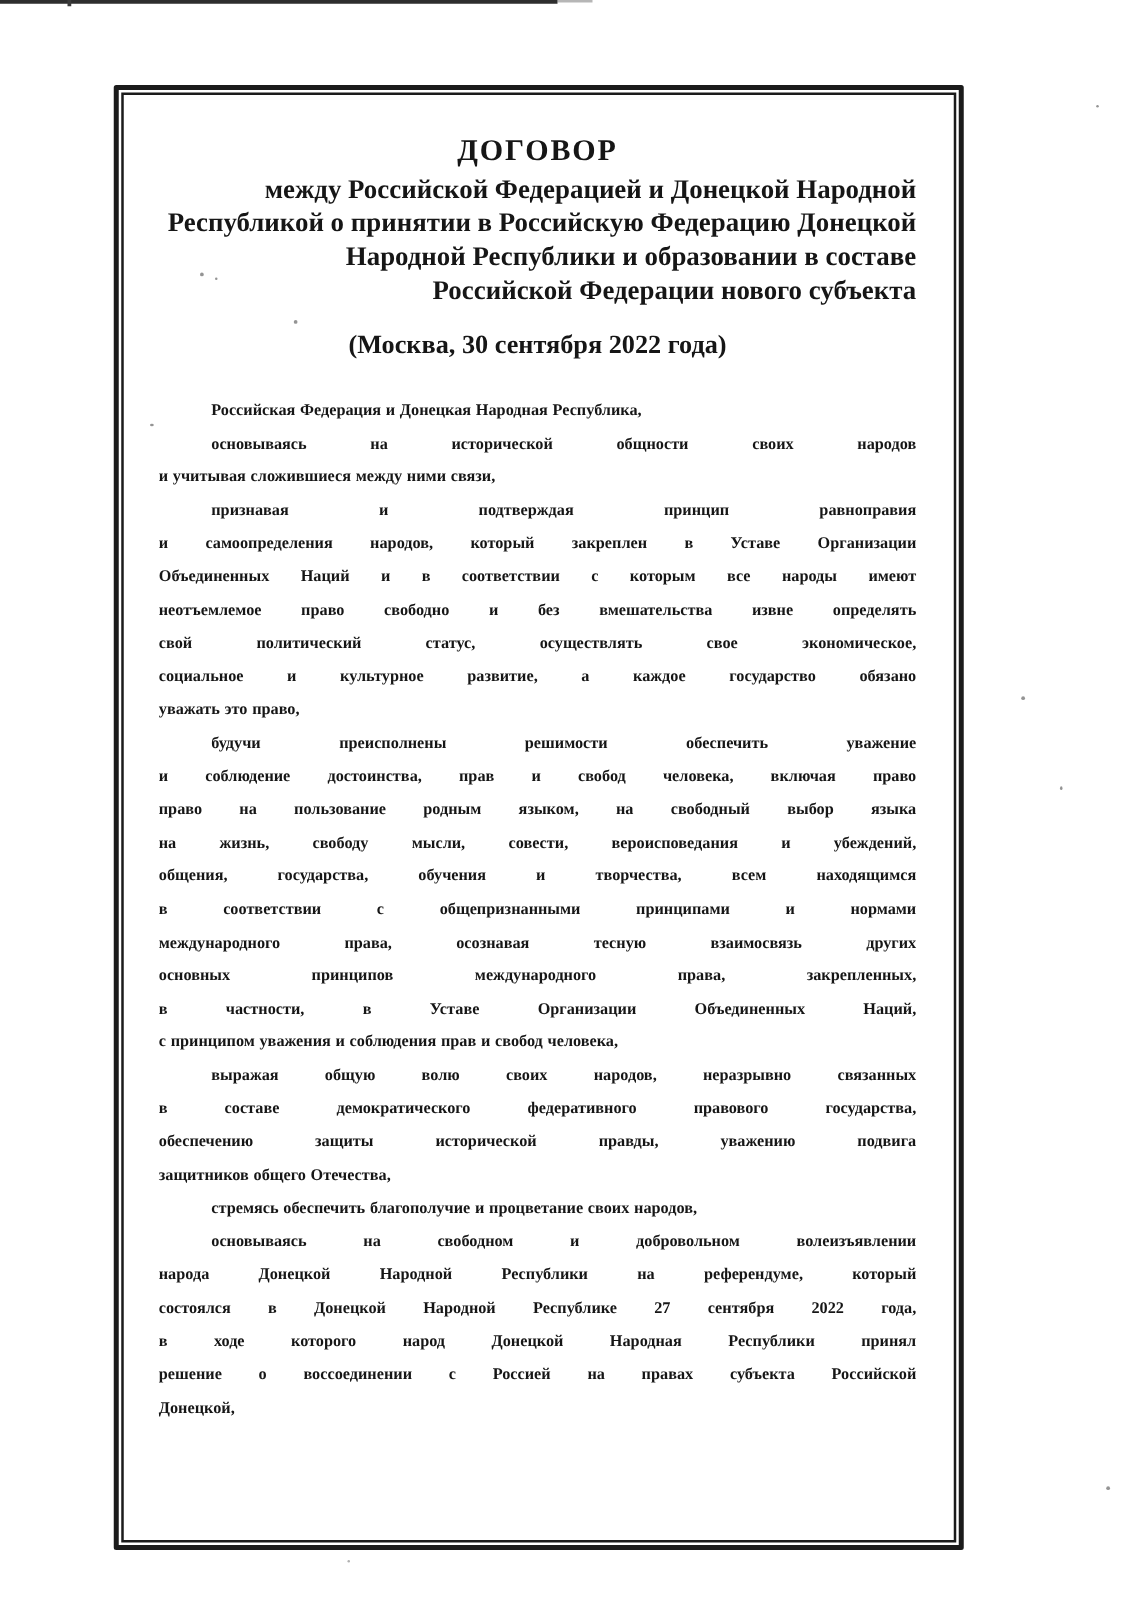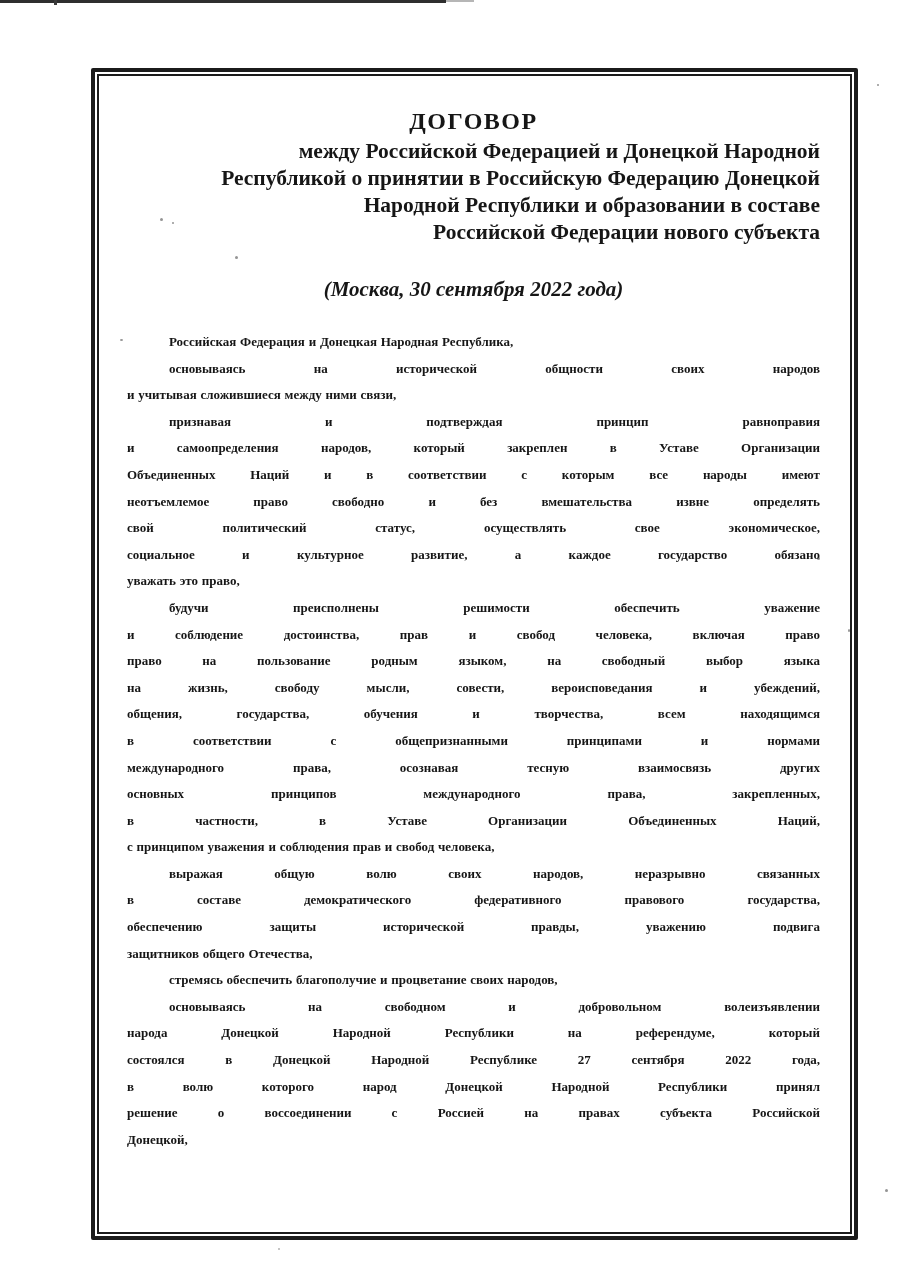--- a/index.html
+++ b/index.html
@@ -11,36 +11,36 @@
     font-family:"Liberation Serif","DejaVu Serif",serif;
     overflow:hidden;
   }
   
   .top-edge-line { position:absolute; left:0; top:0; width:446px; height:3px; background:#2e2e2e; }
   .top-edge-tail { position:absolute; left:446px; top:0; width:28px; height:2px; background:#2e2e2e; opacity:.35; }
   .top-edge-tick { position:absolute; left:54px; top:0; width:3px; height:5px; background:#3a3a3a; }
 
   
   .frame {
-    position:absolute; left:91px; top:68px; width:767px; height:1172px;
+    position:absolute; left:91px; top:68px; width:680px; height:1172px;
     border:4px solid #1b1b1b; border-radius:2px;
   }
   .frame-inner-line {
     position:absolute; inset:2px; border:2px solid #1b1b1b; pointer-events:none;
   }
 
   .content { position:absolute; inset:4px; padding:30px 30px 0 28px; }
 
   .doc-title {
     text-align:center; font-weight:bold; font-size:24px; line-height:30px;
     letter-spacing:1.5px;
   }
   .doc-subtitle { margin-top:2px; text-align:right; font-weight:bold; font-size:21.5px; }
   .doc-subtitle .s-line { line-height:27px; }
-  .place-date { margin-top:30px; text-align:center; font-weight:bold; font-size:21px; line-height:27px;font-style:italic; }
+  .place-date { margin-top:16px; text-align:center; font-weight:bold; font-size:21px; line-height:27px; }
 
   .doc-body { margin-top:26px; font-size:13px; font-weight:bold; }
   .doc-body .line {
     line-height:26.6px;
     text-align:justify;
     text-align-last:justify;
     word-spacing:.04em;
   }
   .doc-body .line.first { padding-left:42px; }
   .doc-body .line.last { text-align:left; text-align-last:left; }
@@ -105,21 +105,21 @@
           <div class="line">обеспечению защиты исторической правды, уважению подвига</div>
           <div class="line last">защитников общего Отечества,</div>
         </div>
         <div class="paragraph">
           <div class="line first last">стремясь обеспечить благополучие и процветание своих народов,</div>
         </div>
         <div class="paragraph">
           <div class="line first">основываясь на свободном и добровольном волеизъявлении</div>
           <div class="line">народа Донецкой Народной Республики на референдуме, который</div>
           <div class="line">состоялся в Донецкой Народной Республике 27 сентября 2022 года,</div>
-          <div class="line">в волю которого народ Донецкой Народной Республики принял</div>
+          <div class="line">в ходе которого народ Донецкой Народная Республики принял</div>
           <div class="line">решение о воссоединении с Россией на правах субъекта Российской</div>
           <div class="line last">Донецкой,</div>
         </div>
       </div>
   </div>
 </div>
 
 <div class="speck" style="left:160px;top:218px;width:3px;height:3px;"></div>
 <div class="speck" style="left:172px;top:222px;width:2px;height:2px;"></div>
 <div class="speck" style="left:120px;top:339px;width:3px;height:2px;"></div>

